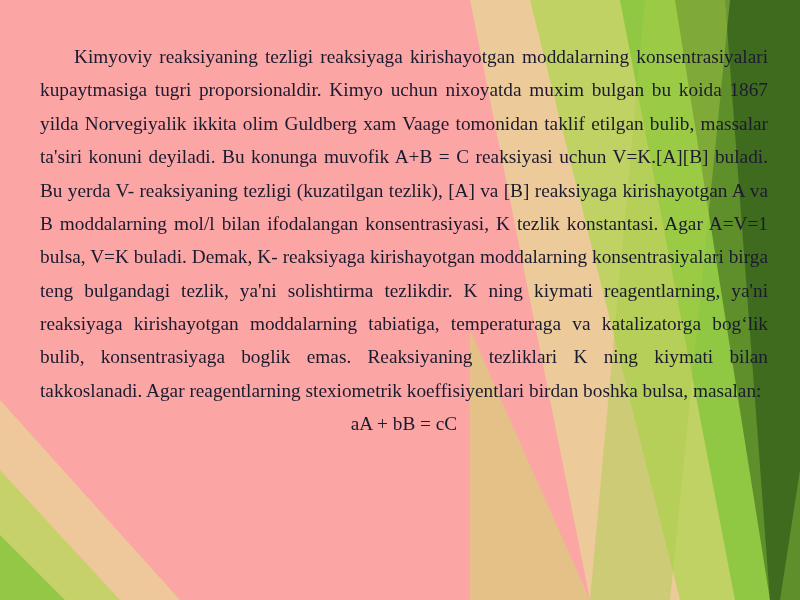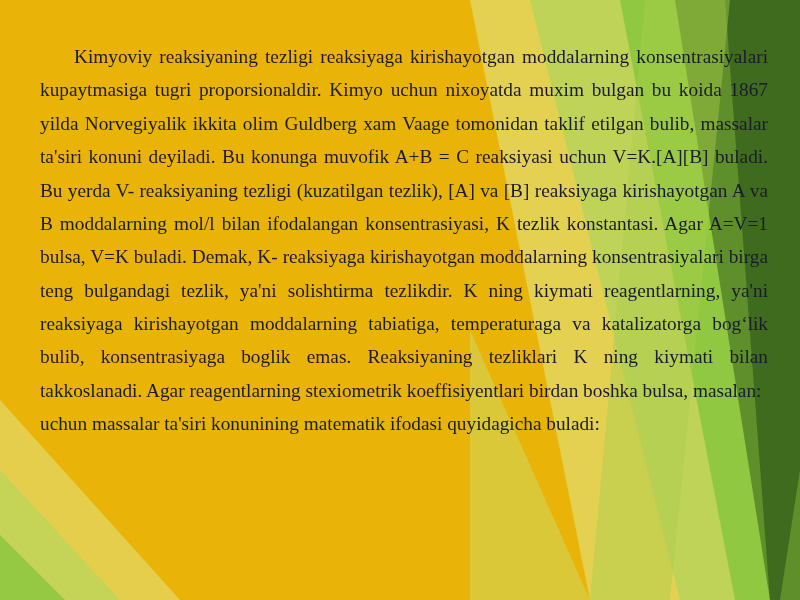--- a/index.html
+++ b/index.html
@@ -10,21 +10,21 @@
     width: 800px;
     height: 600px;
     overflow: hidden;
     font-family: "Liberation Serif", serif;
     background: #ffffff;
   }
   .slide {
     position: relative;
     width: 800px;
     height: 600px;
-    background: #eab308;
+    background: #fca5a5;
     overflow: hidden;
   }
 
   
   .deco {
     position: absolute;
     top: 0;
     right: 0;
     width: 330px;
     height: 600px;
@@ -103,16 +103,16 @@
   <div class="deco-left">
     <svg width="300" height="320" viewBox="0 0 300 320" xmlns="http://www.w3.org/2000/svg">
       <polygon points="0,120 180,320 0,320" fill="#dfe98f" opacity="0.5"></polygon>
       <polygon points="0,190 120,320 0,320" fill="#b9d45a" opacity="0.75"></polygon>
       <polygon points="0,255 65,320 0,320" fill="#8cc63f" opacity="0.85"></polygon>
     </svg>
   </div>
 
   <div class="content">
     <p class="para">Kimyoviy reaksiyaning tezligi reaksiyaga kirishayotgan moddalarning konsentrasiyalari kupaytmasiga tugri proporsionaldir. Kimyo uchun nixoyatda muxim bulgan bu koida 1867 yilda Norvegiyalik ikkita olim Guldberg xam Vaage tomonidan taklif etilgan bulib, massalar ta'siri konuni deyiladi. Bu konunga muvofik A+B = C reaksiyasi uchun V=K.[A][B] buladi. Bu yerda V- reaksiyaning tezligi (kuzatilgan tezlik), [A] va [B] reaksiyaga kirishayotgan A va B moddalarning mol/l bilan ifodalangan konsentrasiyasi, K tezlik konstantasi. Agar A=V=1 bulsa, V=K buladi. Demak, K- reaksiyaga kirishayotgan moddalarning konsentrasiyalari birga teng bulgandagi tezlik, ya'ni solishtirma tezlikdir. K ning kiymati reagentlarning, ya'ni reaksiyaga kirishayotgan moddalarning tabiatiga, temperaturaga va katalizatorga bog‘lik bulib, konsentrasiyaga boglik emas. Reaksiyaning tezliklari K ning kiymati bilan takkoslanadi. Agar reagentlarning stexiometrik koeffisiyentlari birdan boshka bulsa, masalan:</p>
-    <p class="plain">uchun massalar ta'siri konunining matematik ifodasi quyidagicha buladi:</p>
+    <p class="centered">aA + bB = cC</p>
   </div>
 
 </div>
 
 </body></html>

